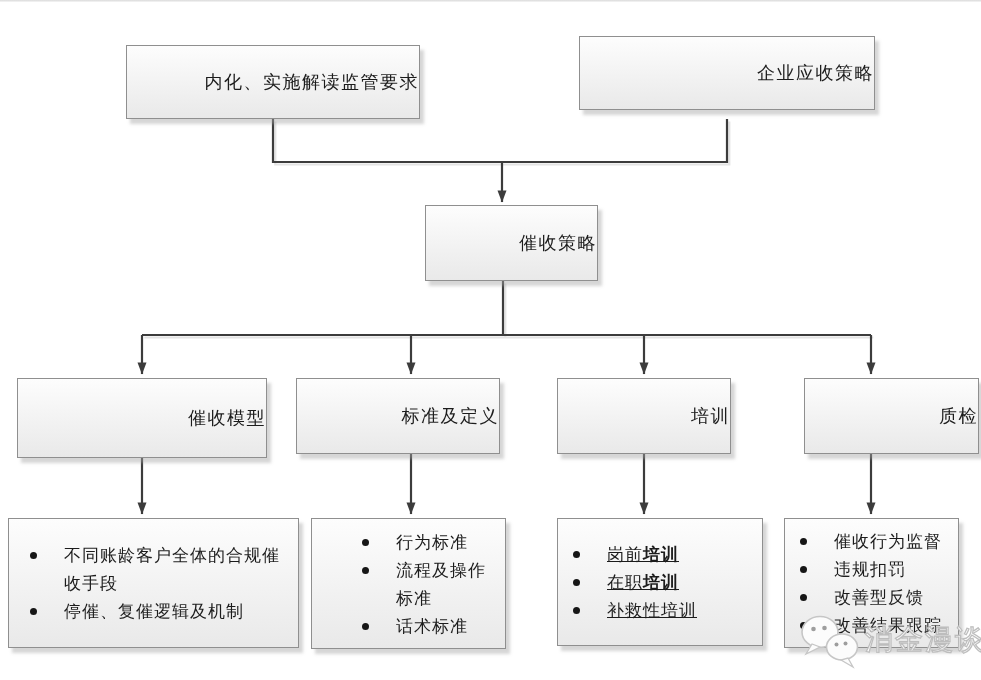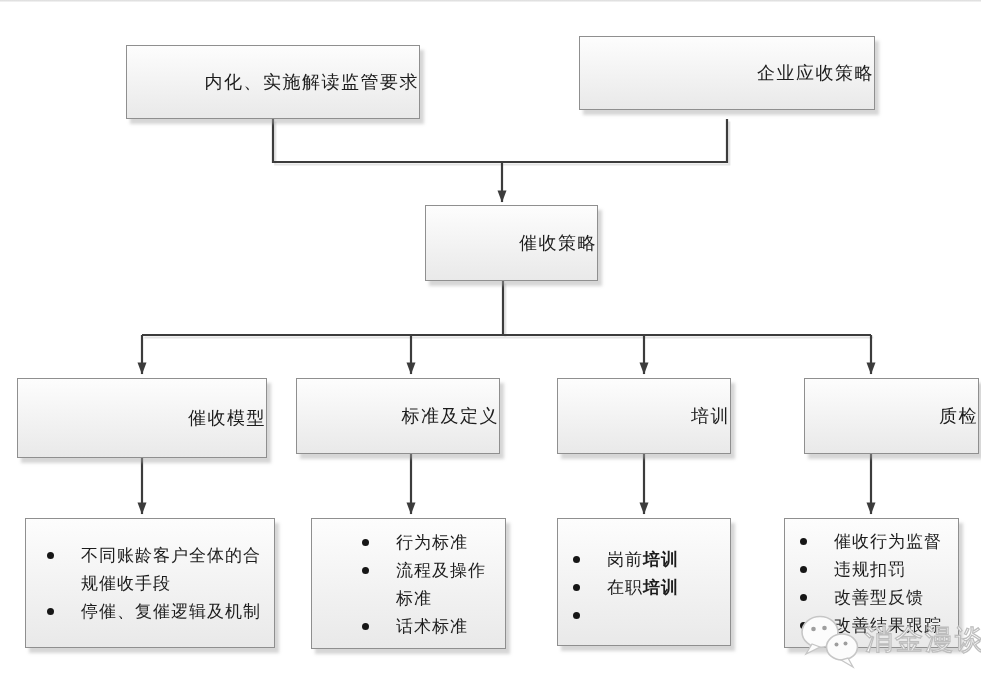--- a/index.html
+++ b/index.html
@@ -81,21 +81,21 @@
   <div class="node" style="left:296px;top:378px;width:204px;height:76px;">
     <span>标准及定义</span>
   </div>
   <div class="node" style="left:557px;top:378px;width:174px;height:76px;">
     <span>培训</span>
   </div>
   <div class="node" style="left:784px;top:378px;width:175px;height:76px;margin-left:20px;">
     <span>质检</span>
   </div>
 
-  <div class="listbox" style="left:25px;top:518px;width:250px;height:130px;padding-left:19px;">
+  <div class="listbox" style="left:8px;top:518px;width:291px;height:130px;padding-left:19px;">
     <ul class="items">
       <li>
         <span class="dot"></span>
         <span class="txt">不同账龄客户全体的合规催收手段</span>
       </li>
       <li>
         <span class="dot"></span>
         <span class="txt">停催、复催逻辑及机制</span>
       </li>
     </ul>
@@ -111,32 +111,33 @@
         <span class="dot"></span>
         <span class="txt">流程及操作标准</span>
       </li>
       <li>
         <span class="dot"></span>
         <span class="txt">话术标准</span>
       </li>
     </ul>
   </div>
 
-  <div class="listbox" style="left:557px;top:518px;width:174px;height:128px;">
+  <div class="listbox" style="left:557px;top:518px;width:206px;height:128px;text-decoration:underline;">
     <ul class="items">
       <li>
         <span class="dot"></span>
         <span class="txt"><span>岗前</span><b>培训</b></span>
       </li>
       <li>
         <span class="dot"></span>
         <span class="txt"><span>在职</span><b>培训</b></span>
       </li>
       <li>
         <span class="dot"></span>
+        <span class="txt">补救性培训</span>
       </li>
     </ul>
   </div>
 
   <div class="listbox" style="left:784px;top:518px;width:175px;height:130px;">
     <ul class="items">
       <li>
         <span class="dot"></span>
         <span class="txt">催收行为监督</span>
       </li>

